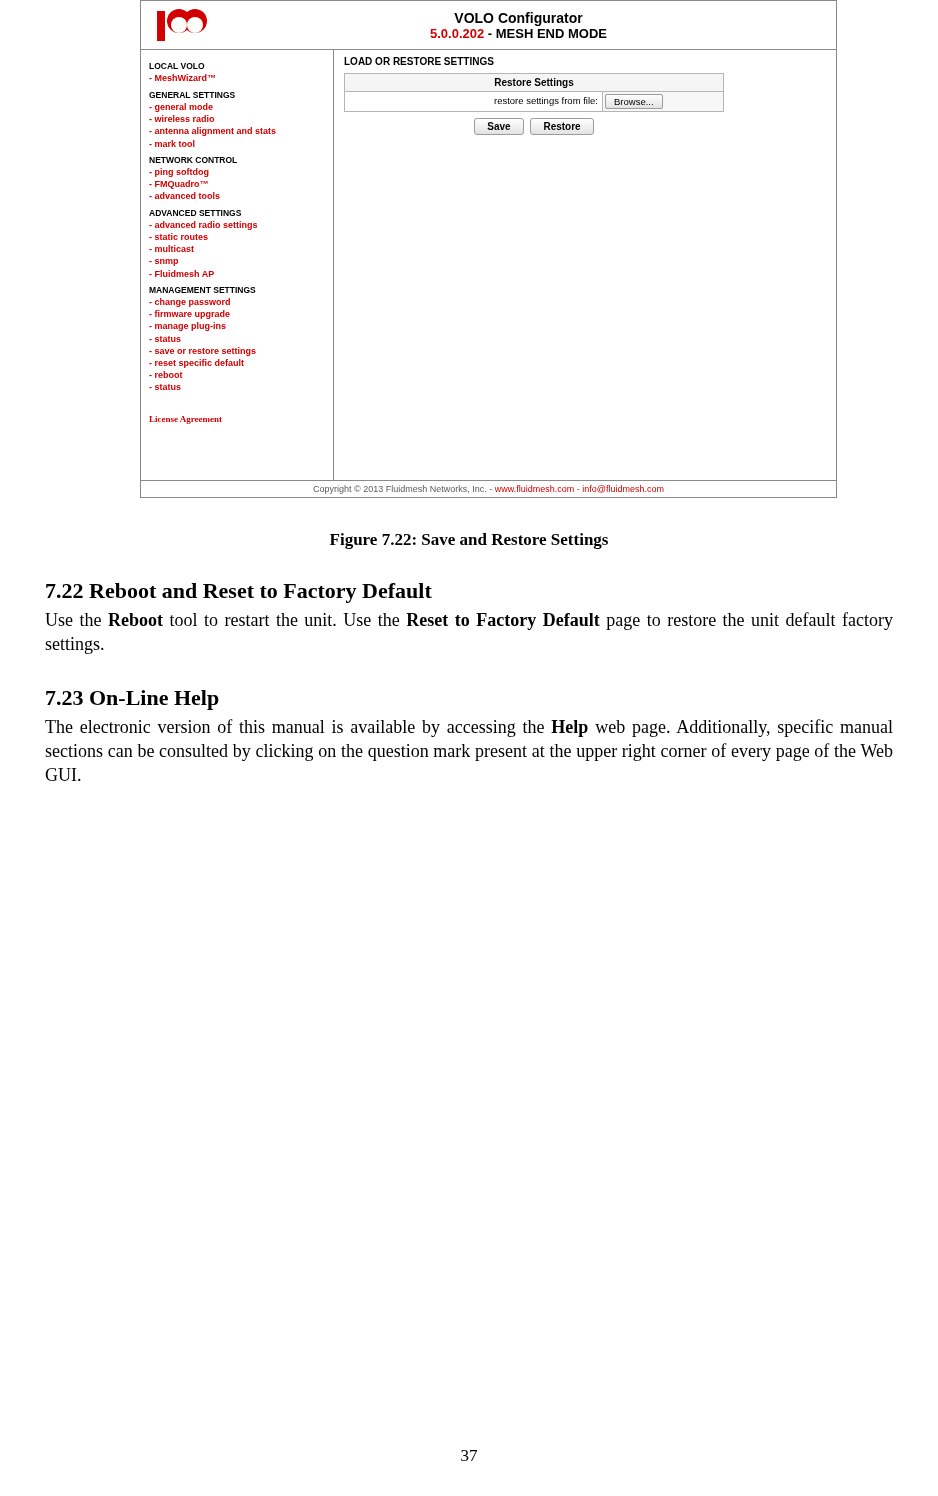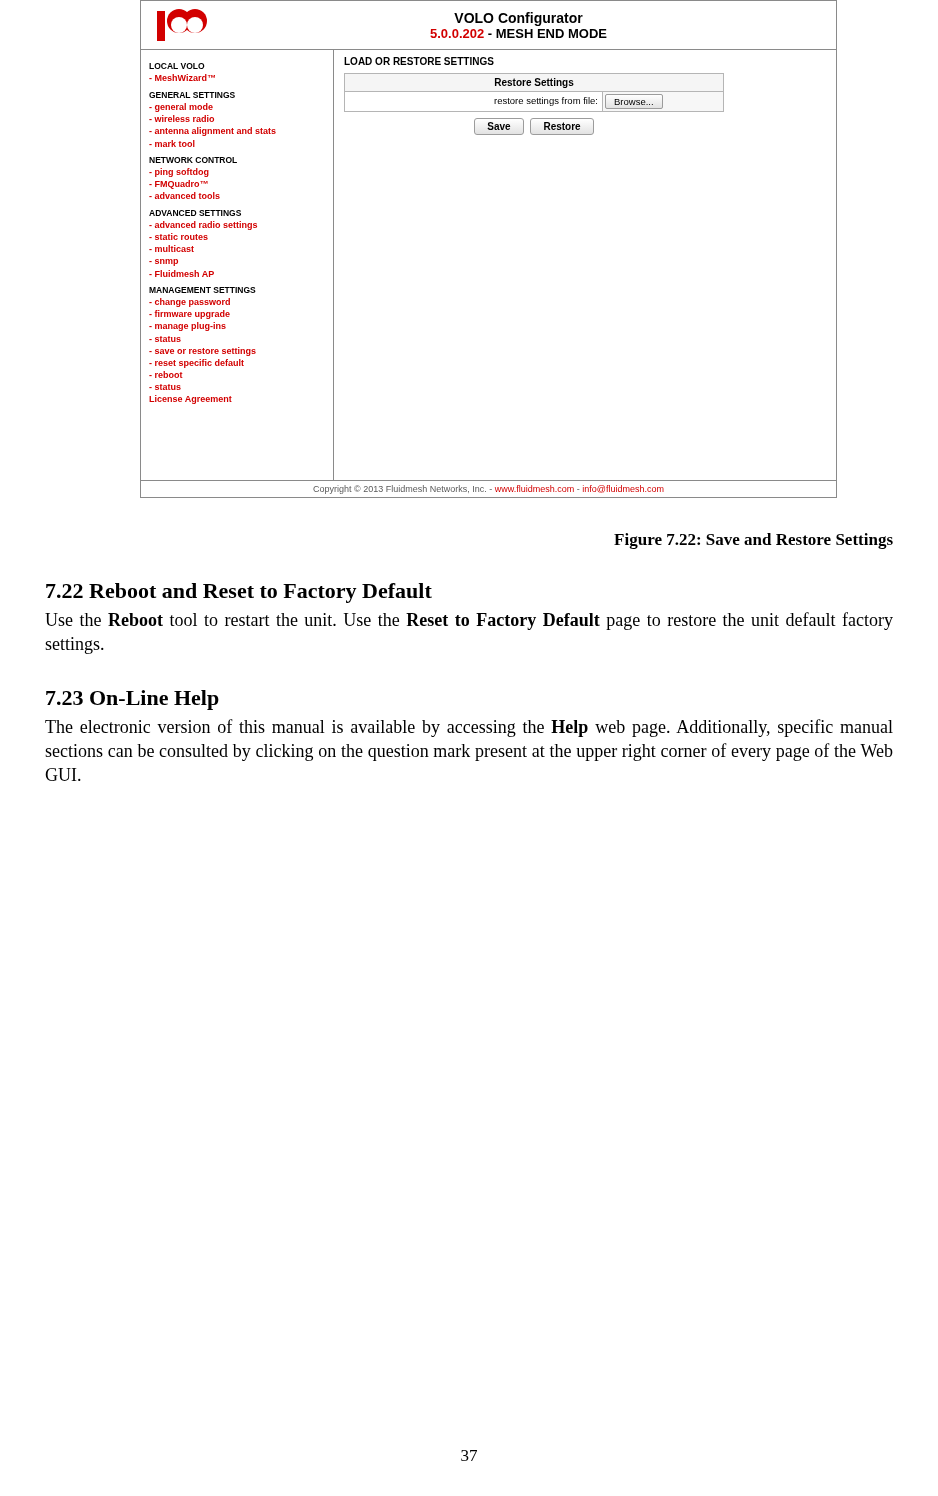--- a/index.html
+++ b/index.html
@@ -133,21 +133,21 @@
   .footer {
     border-top: 1px solid #8a8a8a;
     text-align: center;
     font-family: Arial, sans-serif;
     font-size: 9px;
     color: #5a5a5a;
     padding: 3px 0;
   }
   .footer .red { color: #d20000; }
   .figure-caption {
-    text-align: right;
+    text-align: center;
     font-family: "Times New Roman", Times, serif;
     font-weight: bold;
     font-size: 17px;
     margin-top: 32px;
     margin-bottom: 18px;
   }
   .doc-section-heading {
     font-family: "Times New Roman", Times, serif;
     font-weight: bold;
     font-size: 22px;
@@ -219,21 +219,21 @@
           <div class="nav-item">- Fluidmesh AP</div>
           <div class="sec-hdr">MANAGEMENT SETTINGS</div>
           <div class="nav-item">- change password</div>
           <div class="nav-item">- firmware upgrade</div>
           <div class="nav-item">- manage plug-ins</div>
           <div class="nav-item">- status</div>
           <div class="nav-item">- save or restore settings</div>
           <div class="nav-item">- reset specific default</div>
           <div class="nav-item">- reboot</div>
           <div class="nav-item">- status</div>
-          <div class="nav-item" style="margin-top: 0;">License Agreement</div>
+          <div class="nav-item" style="margin-top: 20px; font-family: Liberation Serif, serif;">License Agreement</div>
         </div>
 
       <div class="content">
         <div class="section-title">LOAD OR RESTORE SETTINGS</div>
 
         <div class="panel">
           <div class="panel-header">Restore Settings</div>
           <div class="panel-row">
             <div class="lbl">restore settings from file:</div>
             <div class="file">

